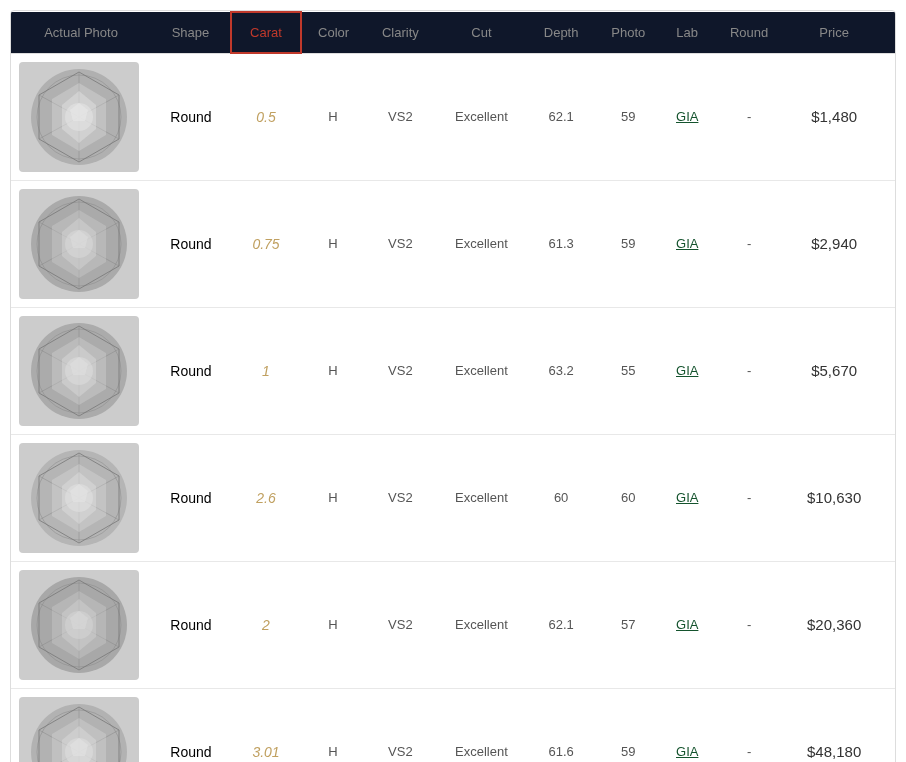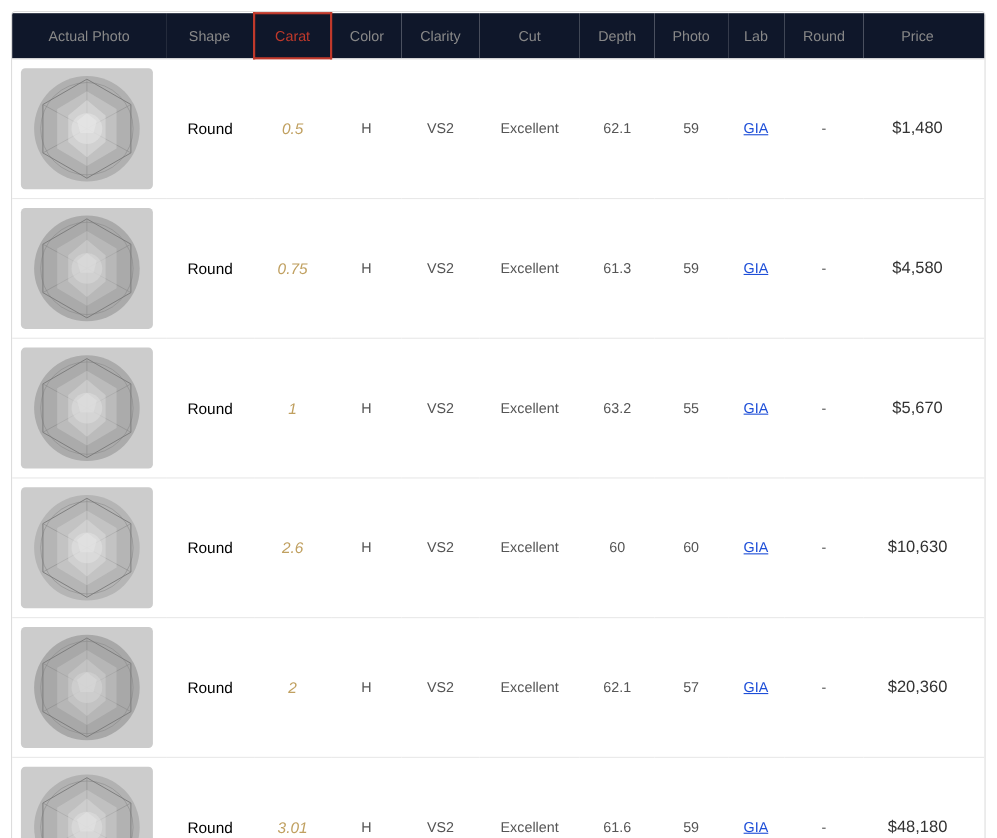--- a/index.html
+++ b/index.html
@@ -69,21 +69,21 @@
       color: #000000;
       font-size: 14px;
       text-align: center;
     }
     tbody td.carat-cell {
       color: #c0a060;
       font-size: 14px;
       font-style: italic;
     }
     tbody td.lab-cell a {
-      color: #1d4ed8;
+      color: #14532d;
       text-decoration: underline;
       font-size: 13px;
     }
     tbody td.price-cell {
       text-align: center;
       padding-right: 20px;
       font-size: 15px;
       color: #333;
       font-weight: 500;
     }
@@ -173,21 +173,21 @@
           </td>
           <td class="shape-cell">Round</td>
           <td class="carat-cell">0.75</td>
           <td>H</td>
           <td>VS2</td>
           <td>Excellent</td>
           <td>61.3</td>
           <td>59</td>
           <td class="lab-cell"><a href="#">GIA</a></td>
           <td>-</td>
-          <td class="price-cell">$4,580</td>
+          <td class="price-cell">$2,940</td>
         </tr>
         <tr>
           <td class="photo-cell">
             <div class="diamond-img">
               <svg viewBox="0 0 110 100" class="diamond-svg" xmlns="http://www.w3.org/2000/svg">
       <circle cx="55" cy="50" r="48" fill="#ababab"></circle>
       <circle cx="55" cy="50" r="42" fill="none" stroke="#888" stroke-width="0.5"></circle>
 
       <polygon points="55,5 95,28 95,72 55,95 15,72 15,28" fill="none" stroke="#777" stroke-width="0.8"></polygon>
       <line x1="55" y1="5" x2="55" y2="95" stroke="#888" stroke-width="0.5"></line>

